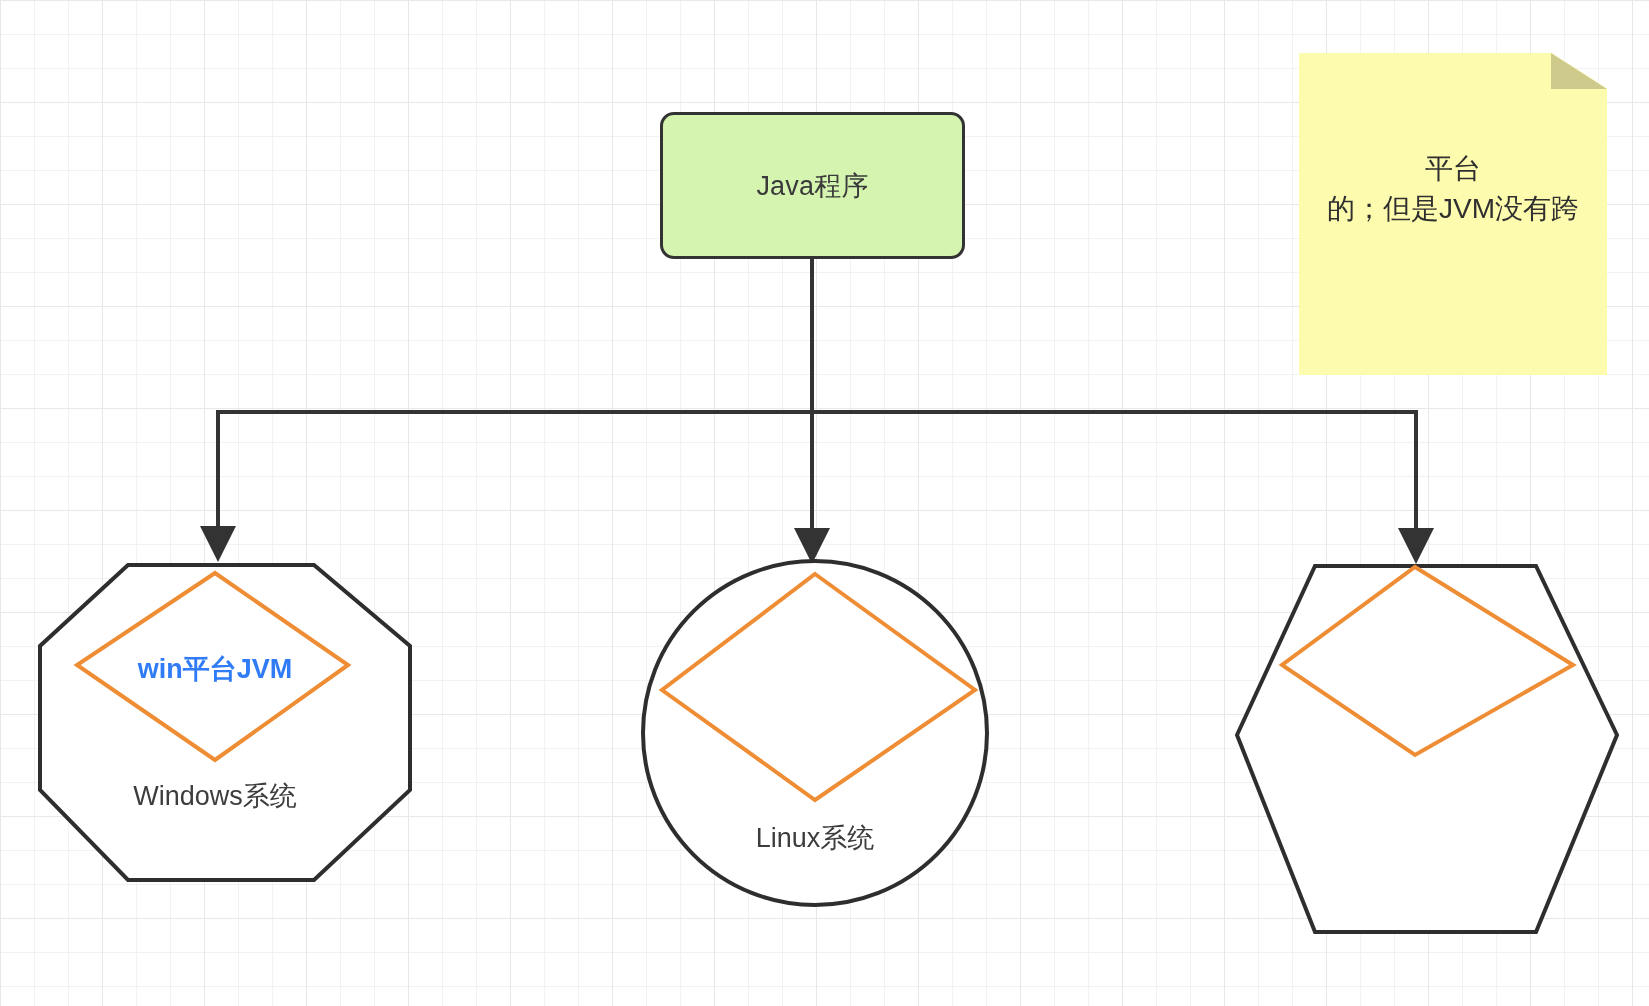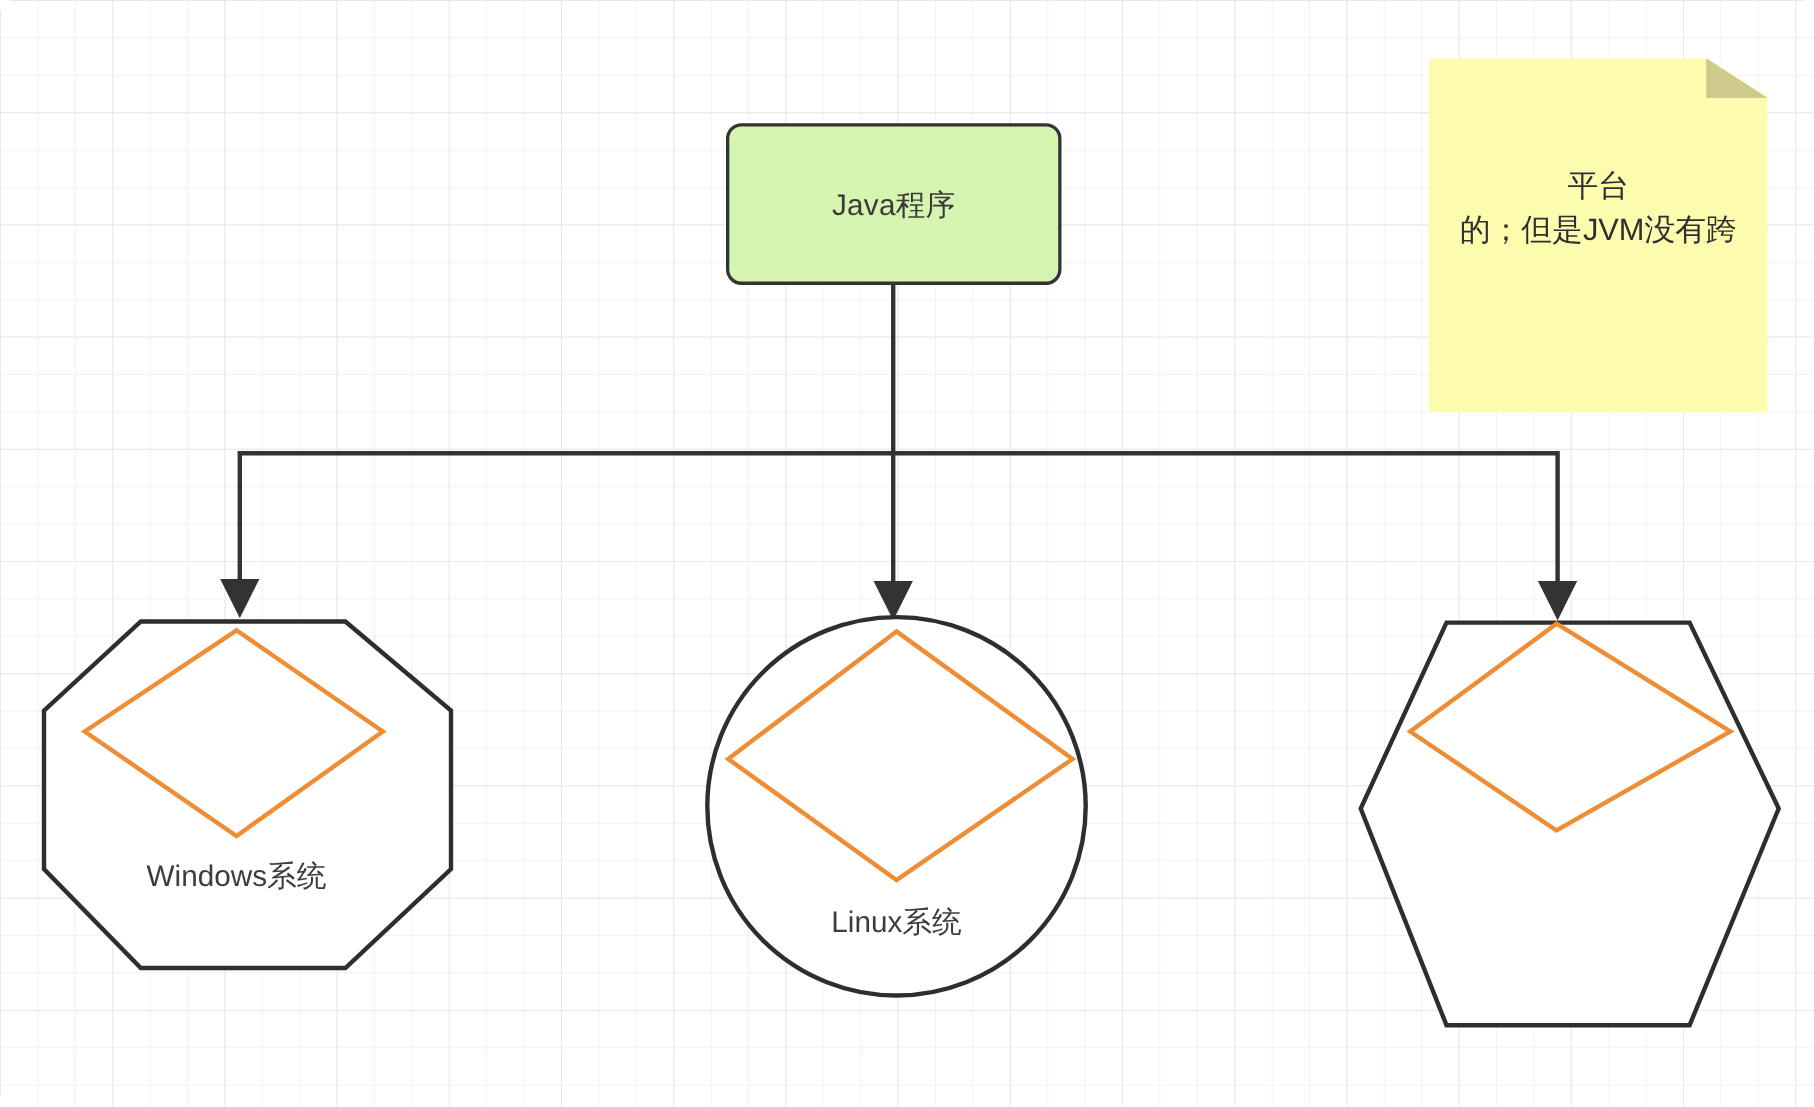--- a/index.html
+++ b/index.html
@@ -22,21 +22,20 @@
       linear-gradient(to right, #e8e8e8 1px, transparent 1px),
       linear-gradient(to bottom, #e8e8e8 1px, transparent 1px),
       linear-gradient(to right, #f2f2f2 1px, transparent 1px),
       linear-gradient(to bottom, #f2f2f2 1px, transparent 1px);
     background-size:
       102px 102px,
       102px 102px,
       34px 34px,
       34px 34px;
     background-position: 0 -1px, -1px 0, 0 -1px, -1px 0;
-    border-radius: 13px;
   }
 
   .layer {
     position: absolute;
     left: 0;
     top: 0;
     width: 1649px;
     height: 1006px;
   }
 
@@ -150,20 +149,21 @@
 
     <polygon points="1315,566 1536,566 1617,735 1536,932 1315,932 1237,735" fill="#ffffff" stroke="#2e2e2e" stroke-width="4"></polygon>
 
     <polygon points="1415,567 1573,665 1415,755 1282,665" fill="none" stroke="#ef8d35" stroke-width="4"></polygon>
   </svg>
 
   <div class="java-box">
     <span class="java-box-label">Java程序</span>
   </div>
 
+  <div class="jvm-label jvm-win">win平台JVM</div>
 
   <div class="os-label label-win">Windows系统</div>
   <div class="os-label label-linux">Linux系统</div>
 
   <div class="note">
     <div class="note-body"></div>
     <div class="note-fold"></div>
     <div class="note-text">
       <div>平台</div>
       <div>的；但是JVM没有跨</div>

